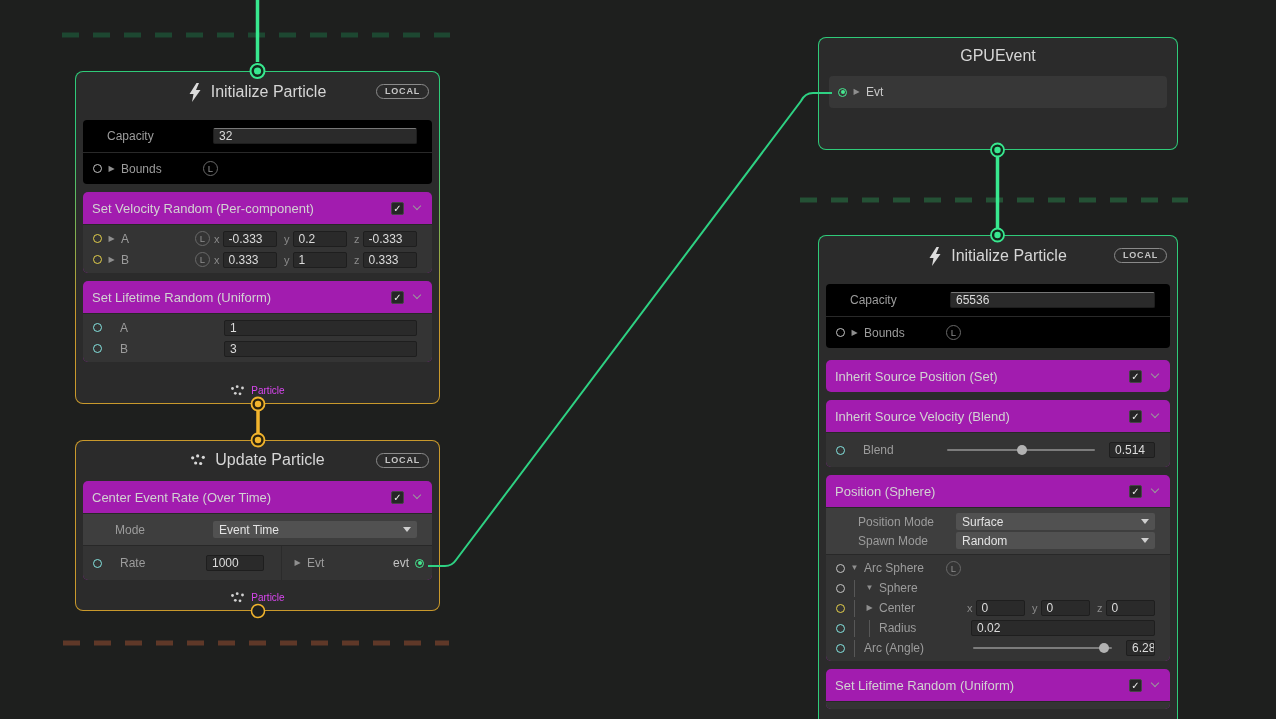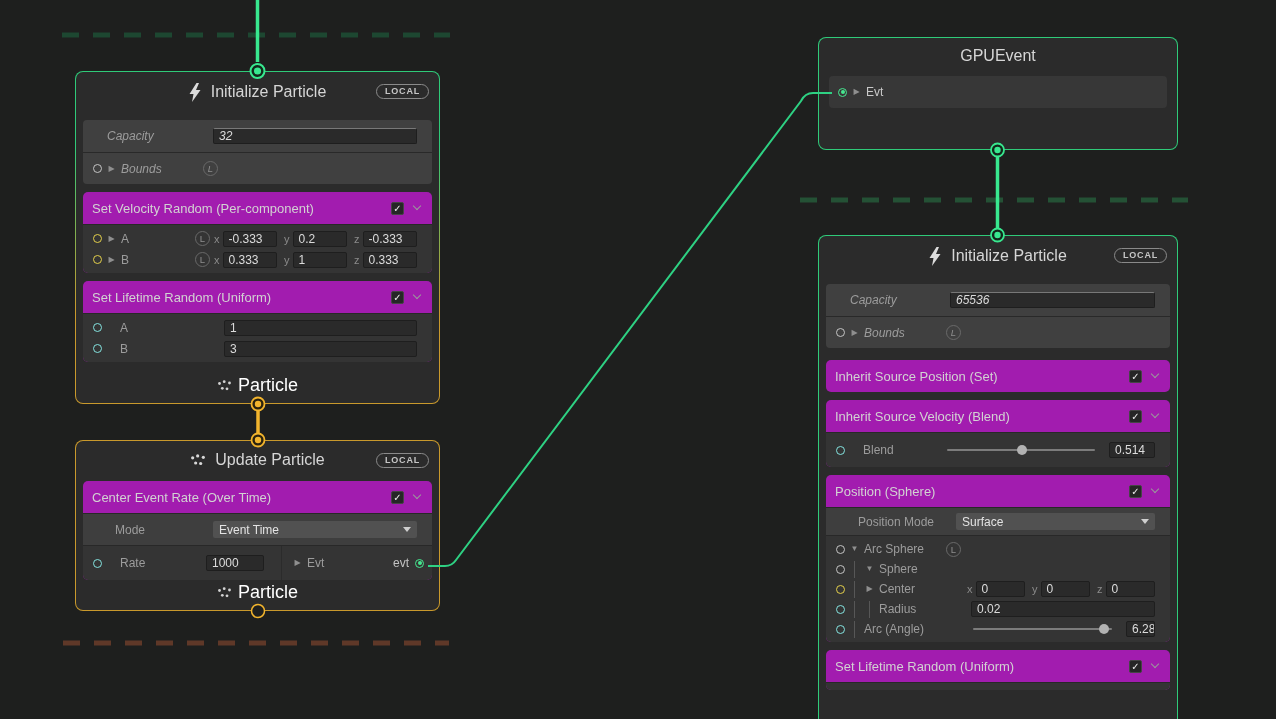--- a/index.html
+++ b/index.html
@@ -8,24 +8,24 @@
   svg.layer{position:absolute;left:0;top:0;pointer-events:none;}
 
   
   .node{position:absolute;border-radius:8px;padding:1px;}
   .ninner{position:relative;background:#2b2b2b;border-radius:7px;width:100%;height:100%;}
   .nhd{height:40px;display:flex;align-items:center;justify-content:center;gap:9px;
        color:#d6d6d6;font-size:16px;position:relative;}
   .local{position:absolute;right:10px;top:12px;border:1px solid #8a8a8a;border-radius:9px;
          padding:1px 8px;font-size:9px;font-weight:bold;letter-spacing:.8px;color:#c6c6c6;line-height:11px;}
   .nft{position:absolute;bottom:7px;left:0;right:0;display:flex;align-items:center;
-       justify-content:center;gap:6px;color:#ffffff;font-size:18px;}
+       justify-content:center;gap:6px;color:#d946ef;font-size:10px;}
 
   
-  .grp{margin:8px 7px 0;background:#404040;border-radius:4px;overflow:hidden;font-style:italic;}
+  .grp{margin:8px 7px 0;background:#000000;border-radius:4px;overflow:hidden;}
   .grp .grow + .grow{border-top:1px solid #292929;}
   .blk{margin:8px 7px 0;background:#a21caf;border-radius:5px;overflow:hidden;}
   .bhd{height:32px;display:flex;align-items:center;padding:0 9px;color:#d2d2d2;font-size:13px;}
   .bhd .sp{flex:1;}
   .bbody{background:#343434;border-top:1px solid #282828;padding:3px 0;}
   .bset{background:#3e3e3e;border-top:1px solid #282828;padding:4px 0;}
 
   
   .prow{display:flex;align-items:center;padding:0 8px 0 10px;gap:4px;height:21px;}
   .grow{display:flex;align-items:center;padding:0 8px 0 10px;gap:4px;height:32px;}
@@ -351,20 +351,27 @@
           <span class="chev"></span>
         </div>
         <div class="bset">
           <div class="prow" style="height:19px;padding-left:32px;">
             <span class="lb" style="width:94px;">Position Mode</span>
             <span class="dd">
               <span>Surface</span>
                 <span class="caret"></span>
             </span>
           </div>
+          <div class="prow" style="height:19px;padding-left:32px;">
+            <span class="lb" style="width:94px;">Spawn Mode</span>
+            <span class="dd">
+              <span>Random</span>
+                <span class="caret"></span>
+            </span>
+          </div>
         </div>
         <div class="bbody">
           <div class="prow" style="height:20px;">
             <span class="p p-w"></span>
             <span class="tri">▼</span>
             <span class="lb" style="width:66px;">Arc Sphere</span>
             <span class="lbadge" style="margin-left:12px;">L</span>
           </div>
           <div class="prow" style="height:20px;">
             <span class="p p-w"></span>

